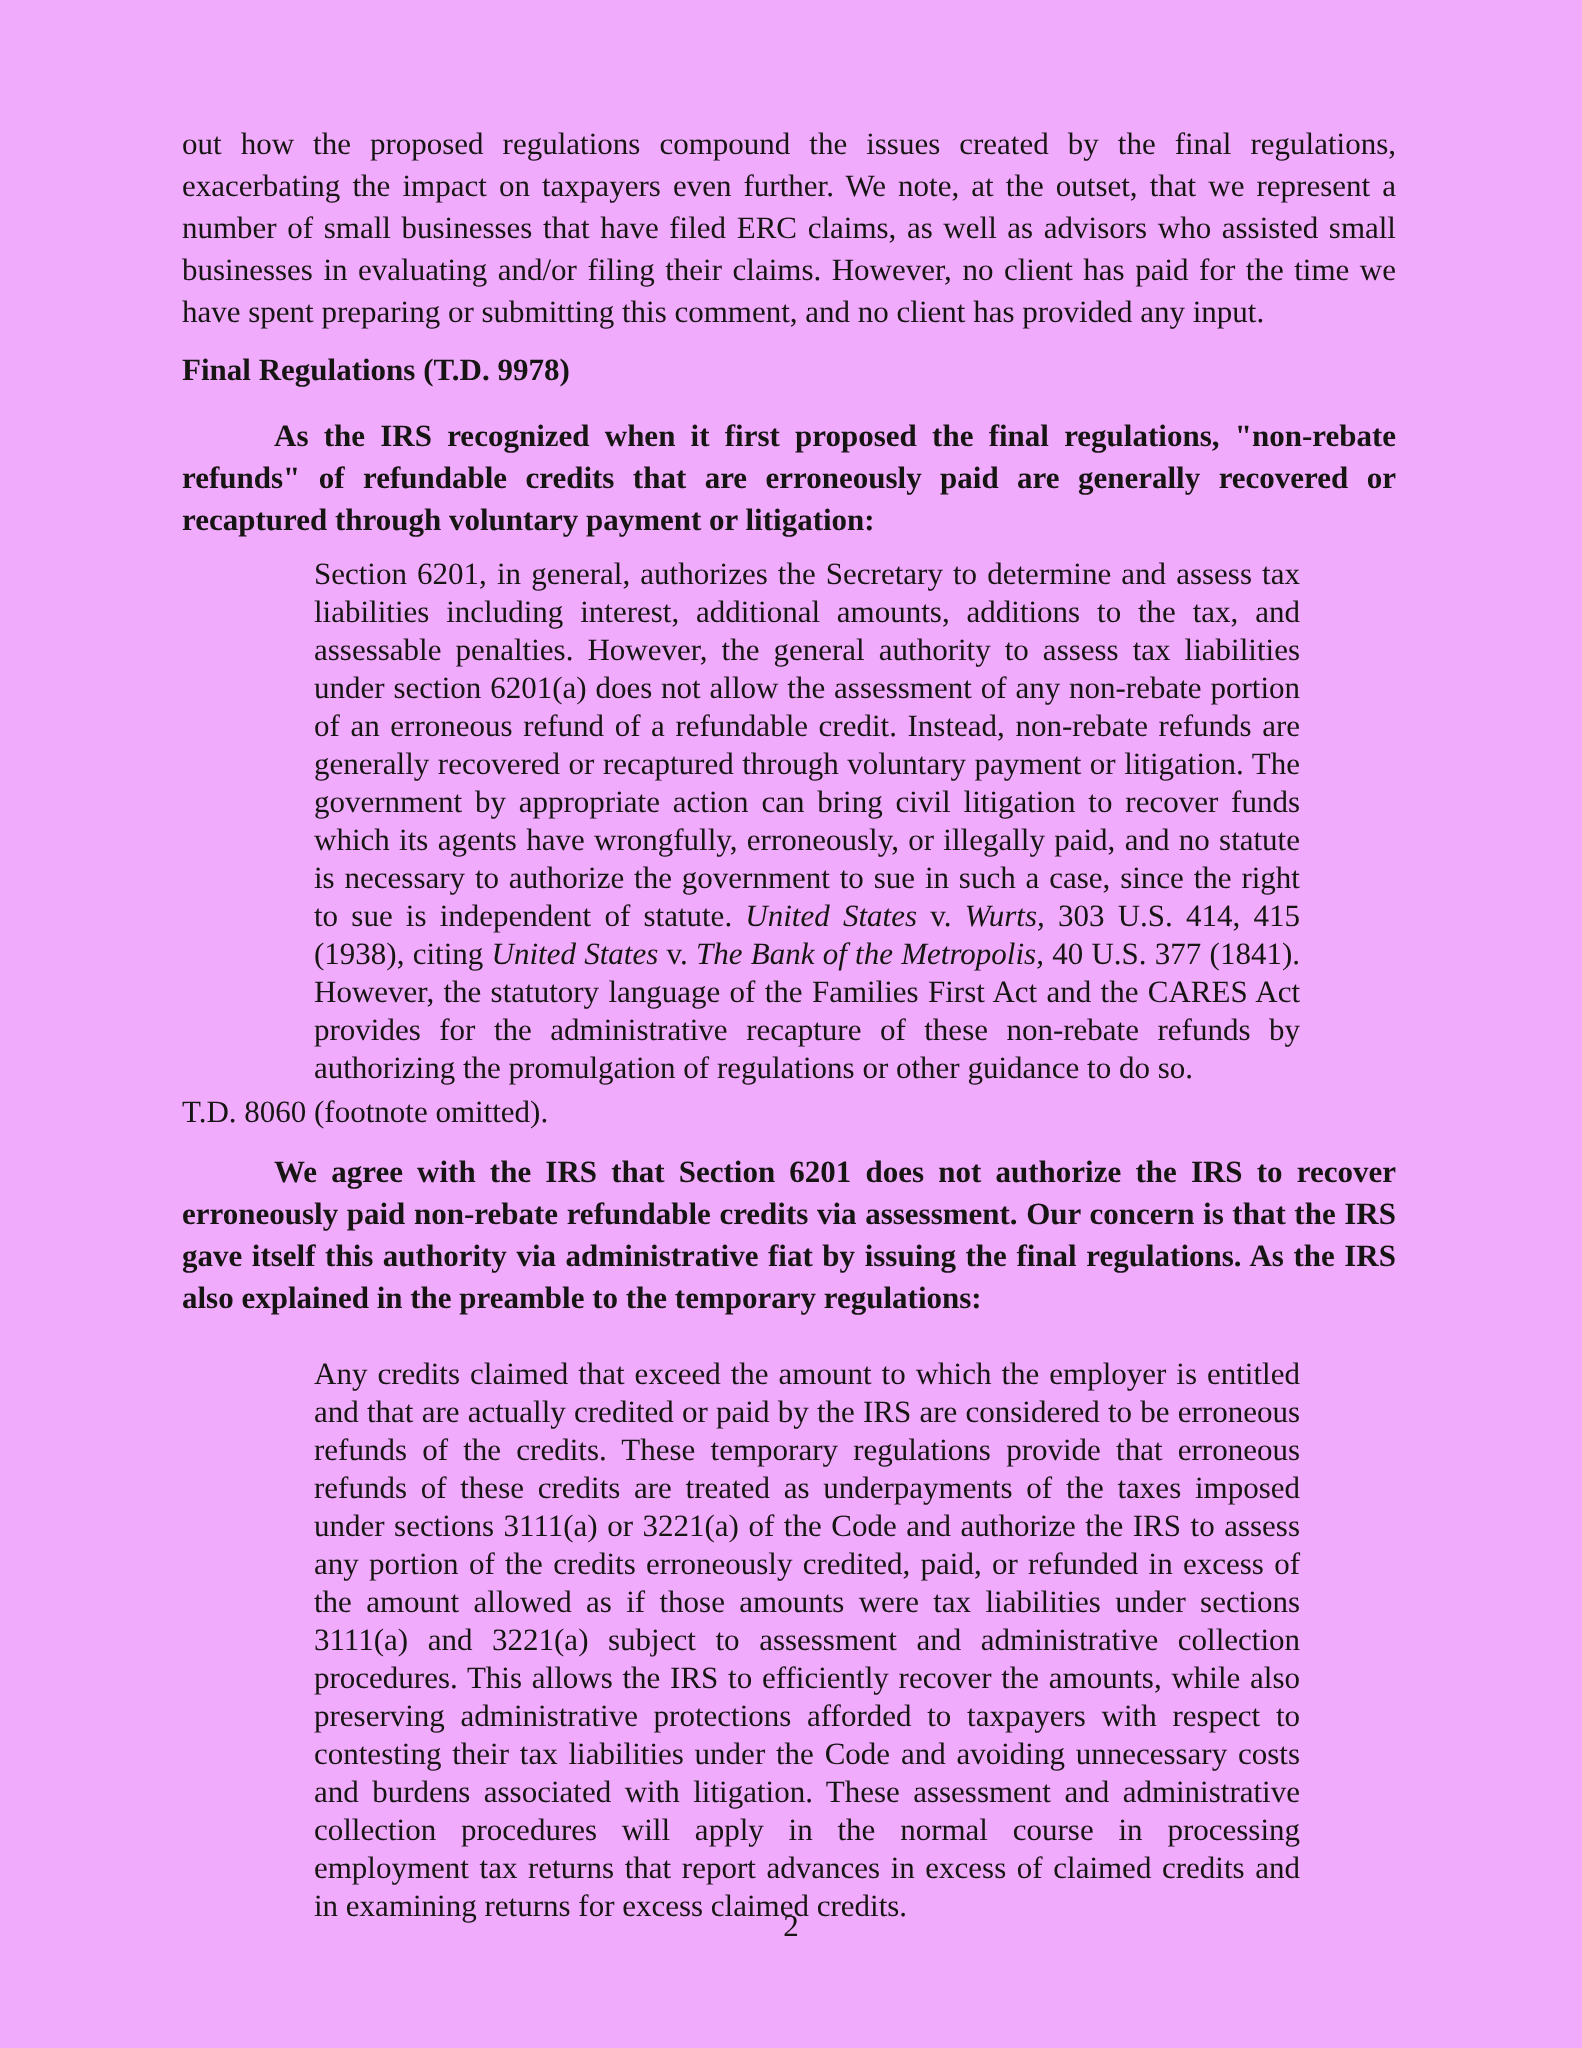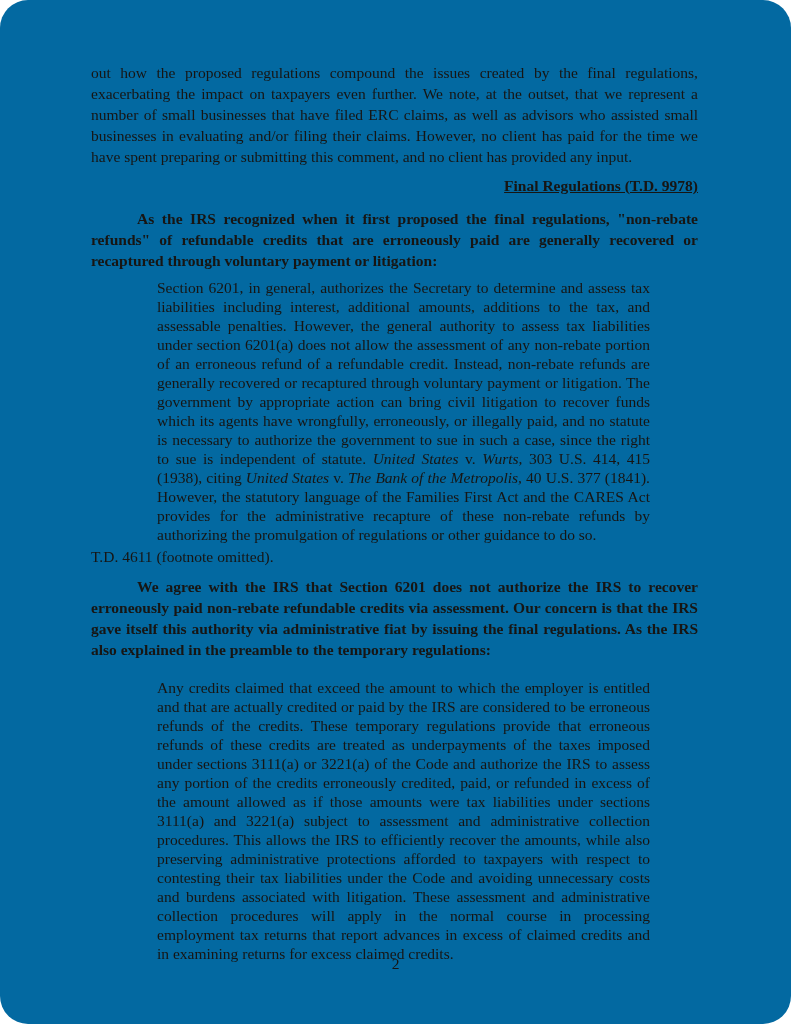--- a/index.html
+++ b/index.html
@@ -4,45 +4,43 @@
 <style>
   html, body {
     margin: 0;
     padding: 0;
     background: #ffffff;
   }
   .page {
     position: relative;
     width: 791px;
     height: 1024px;
-    background: #0369a1;
+    background: #f0abfc;
     color: #171513;
     font-family: "Liberation Serif", serif;
     font-size: 15.5px;
     box-sizing: border-box;
     padding: 62px 93px 0 91px;
     overflow: hidden;
-    border-radius: 28px;
   }
   .body-para {
     margin: 0;
     text-align: justify;
     line-height: 21px;
   }
   .indent {
     text-indent: 46px;
     font-weight: bold;
   }
   .heading {
     margin: 8px 0 0 0;
     font-size: 15.5px;
     font-weight: bold;
-    text-decoration: underline;
     line-height: 21px;
-    text-align: right;
+    text-align: left;
   }
   .mt-para2 { margin-top: 12px; }
   .quote {
     margin: 7px 48px 0 66px;
     text-align: justify;
     line-height: 19px;
   }
   .mt-quote2 { margin-top: 18px; }
   .mt-td { margin-top: 2px; }
   .mt-para3 { margin-top: 9px; }
@@ -63,21 +61,21 @@
 <div class="page">
 
   <p class="body-para">out how the proposed regulations compound the issues created by the final regulations, exacerbating the impact on taxpayers even further.  We note, at the outset, that we represent a number of small businesses that have filed ERC claims, as well as advisors who assisted small businesses in evaluating and/or filing their claims.  However, no client has paid for the time we have spent preparing or submitting this comment, and no client has provided any input.</p>
 
   <h2 class="heading">Final Regulations (T.D. 9978)</h2>
 
   <p class="body-para indent mt-para2">As the IRS recognized when it first proposed the final regulations, "non-rebate refunds" of refundable credits that are erroneously paid are generally recovered or recaptured through voluntary payment or litigation:</p>
 
   <blockquote class="quote"><span>Section 6201, in general, authorizes the Secretary to determine and assess tax liabilities including interest, additional amounts, additions to the tax, and assessable penalties. However, the general authority to assess tax liabilities under section 6201(a) does not allow the assessment of any non-rebate portion of an erroneous refund of a refundable credit. Instead, non-rebate refunds are generally recovered or recaptured through voluntary payment or litigation. The government by appropriate action can bring civil litigation to recover funds which its agents have wrongfully, erroneously, or illegally paid, and no statute is necessary to authorize the government to sue in such a case, since the right to sue is independent of statute. </span><span class="case-italic">United States</span><span> v. </span><span class="case-italic">Wurts,</span><span> 303 U.S. 414, 415 (1938), citing </span><span class="case-italic">United States</span><span> v. </span><span class="case-italic">The Bank of the Metropolis,</span><span> 40 U.S. 377 (1841). However, the statutory language of the Families First Act and the CARES Act provides for the administrative recapture of these non-rebate refunds by authorizing the promulgation of regulations or other guidance to do so.</span></blockquote>
 
-  <p class="body-para mt-td">T.D. 4611 (footnote omitted).</p>
+  <p class="body-para mt-td">T.D. 8060 (footnote omitted).</p>
 
   <p class="body-para indent mt-para3">We agree with the IRS that Section 6201 does not authorize the IRS to recover erroneously paid non-rebate refundable credits via assessment.  Our concern is that the IRS gave itself this authority via administrative fiat by issuing the final regulations.   As the IRS also explained in the preamble to the temporary regulations:</p>
 
   <blockquote class="quote mt-quote2">Any credits claimed that exceed the amount to which the employer is entitled and that are actually credited or paid by the IRS are considered to be erroneous refunds of the credits. These temporary regulations provide that erroneous refunds of these credits are treated as underpayments of the taxes imposed under sections 3111(a) or 3221(a) of the Code and authorize the IRS to assess any portion of the credits erroneously credited, paid, or refunded in excess of the amount allowed as if those amounts were tax liabilities under sections 3111(a) and 3221(a) subject to assessment and administrative collection procedures. This allows the IRS to efficiently recover the amounts, while also preserving administrative protections afforded to taxpayers with respect to contesting their tax liabilities under the Code and avoiding unnecessary costs and burdens associated with litigation. These assessment and administrative collection procedures will apply in the normal course in processing employment tax returns that report advances in excess of claimed credits and in examining returns for excess claimed credits.</blockquote>
 
   <div class="footer">2</div>
 
 </div>
 
 </body></html>

